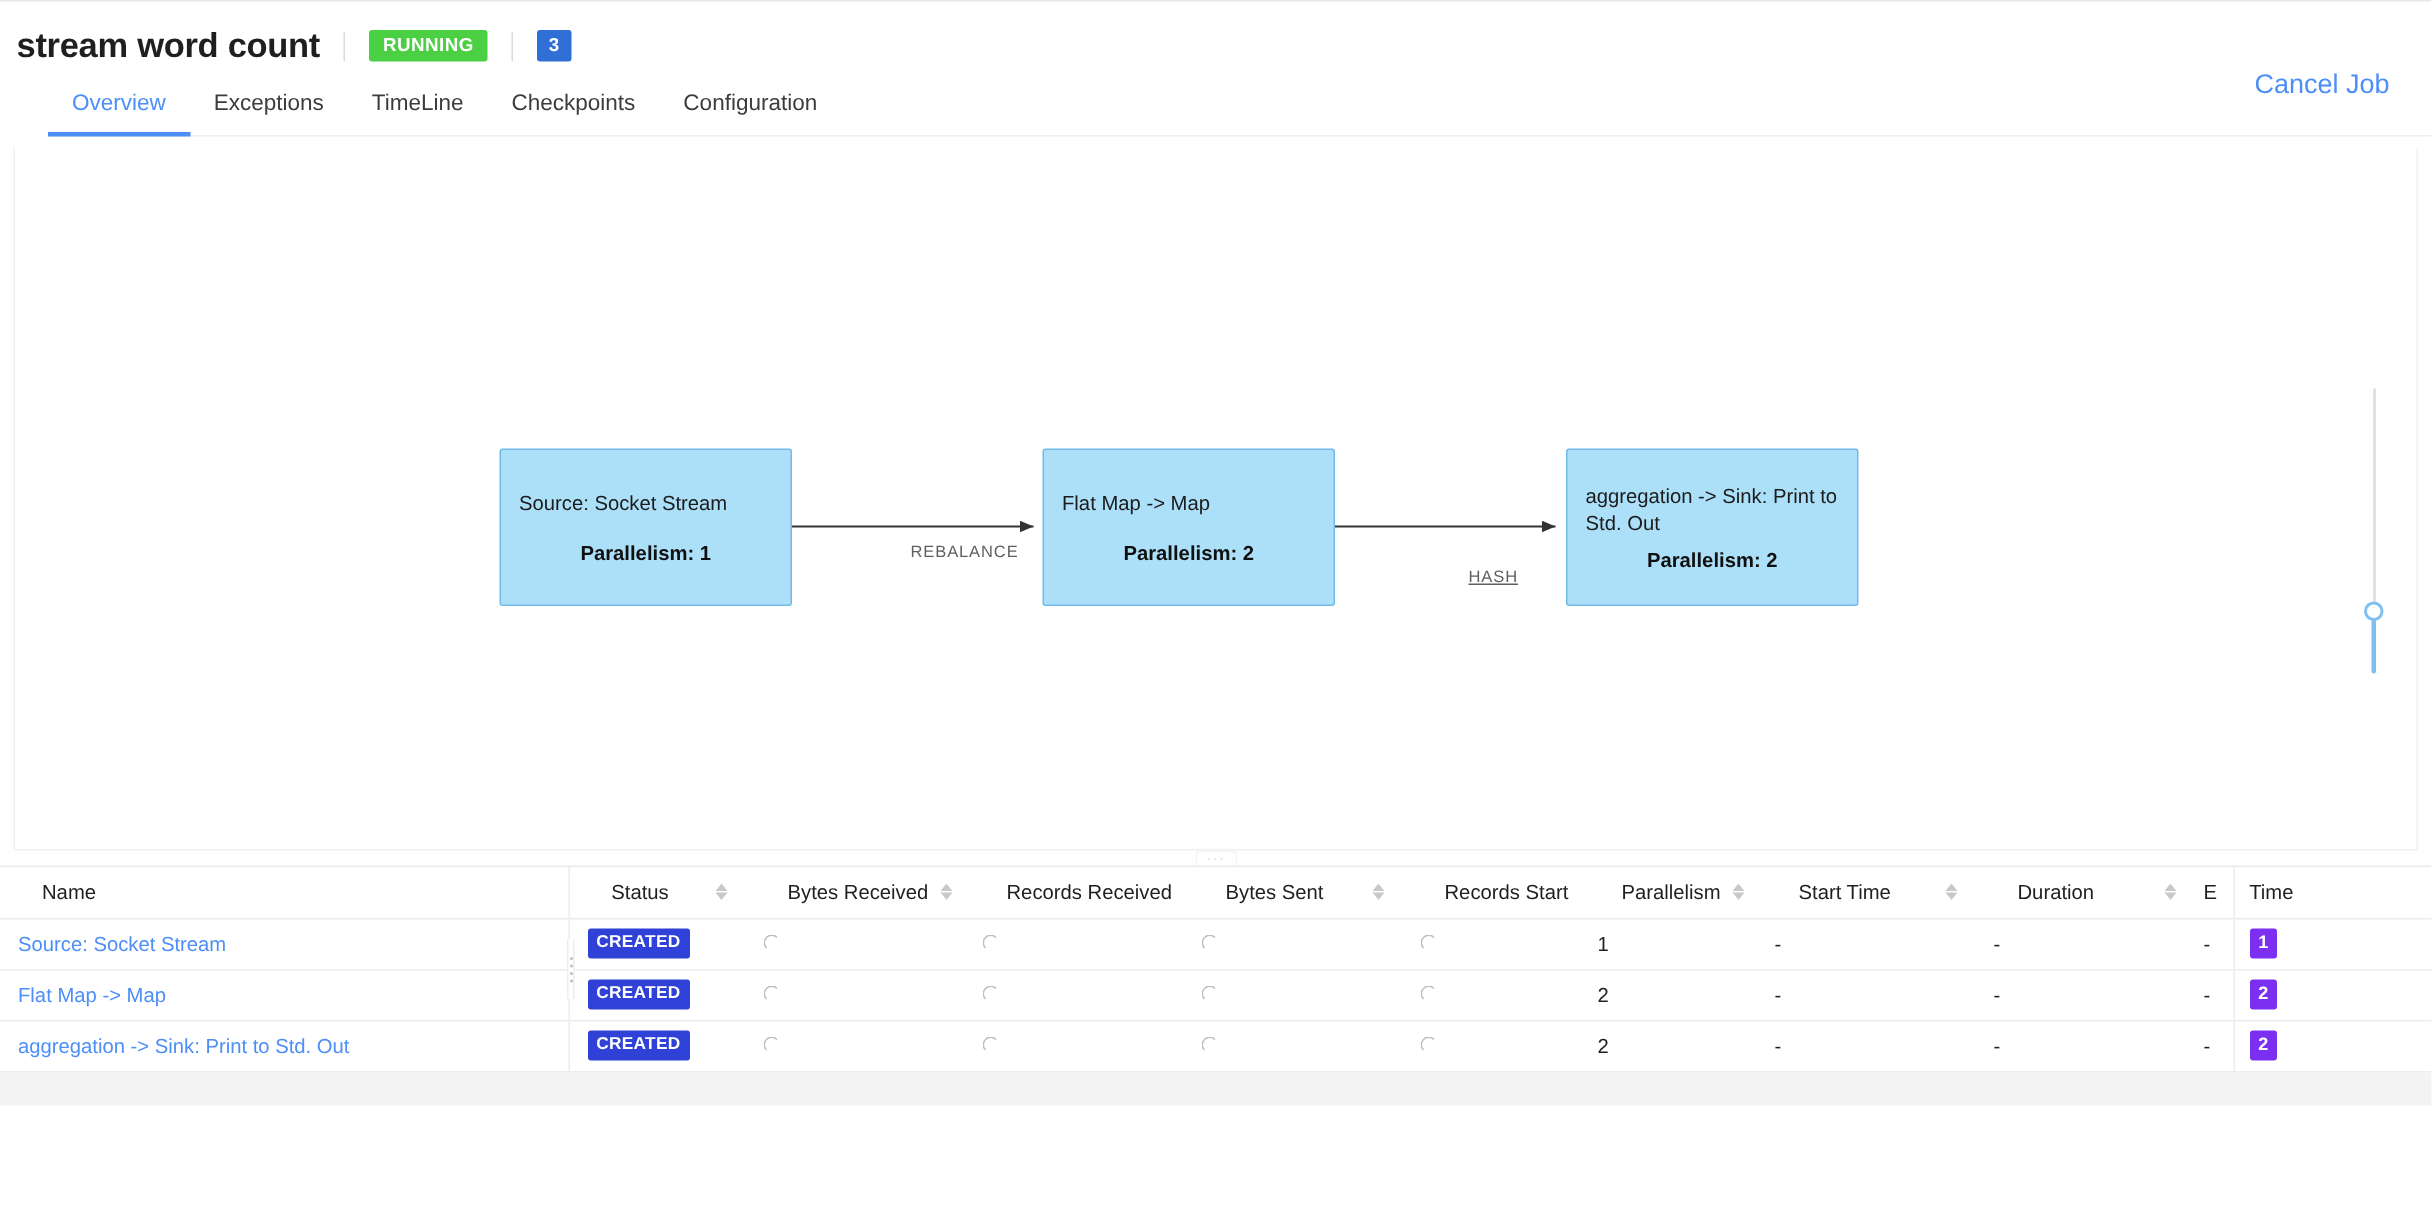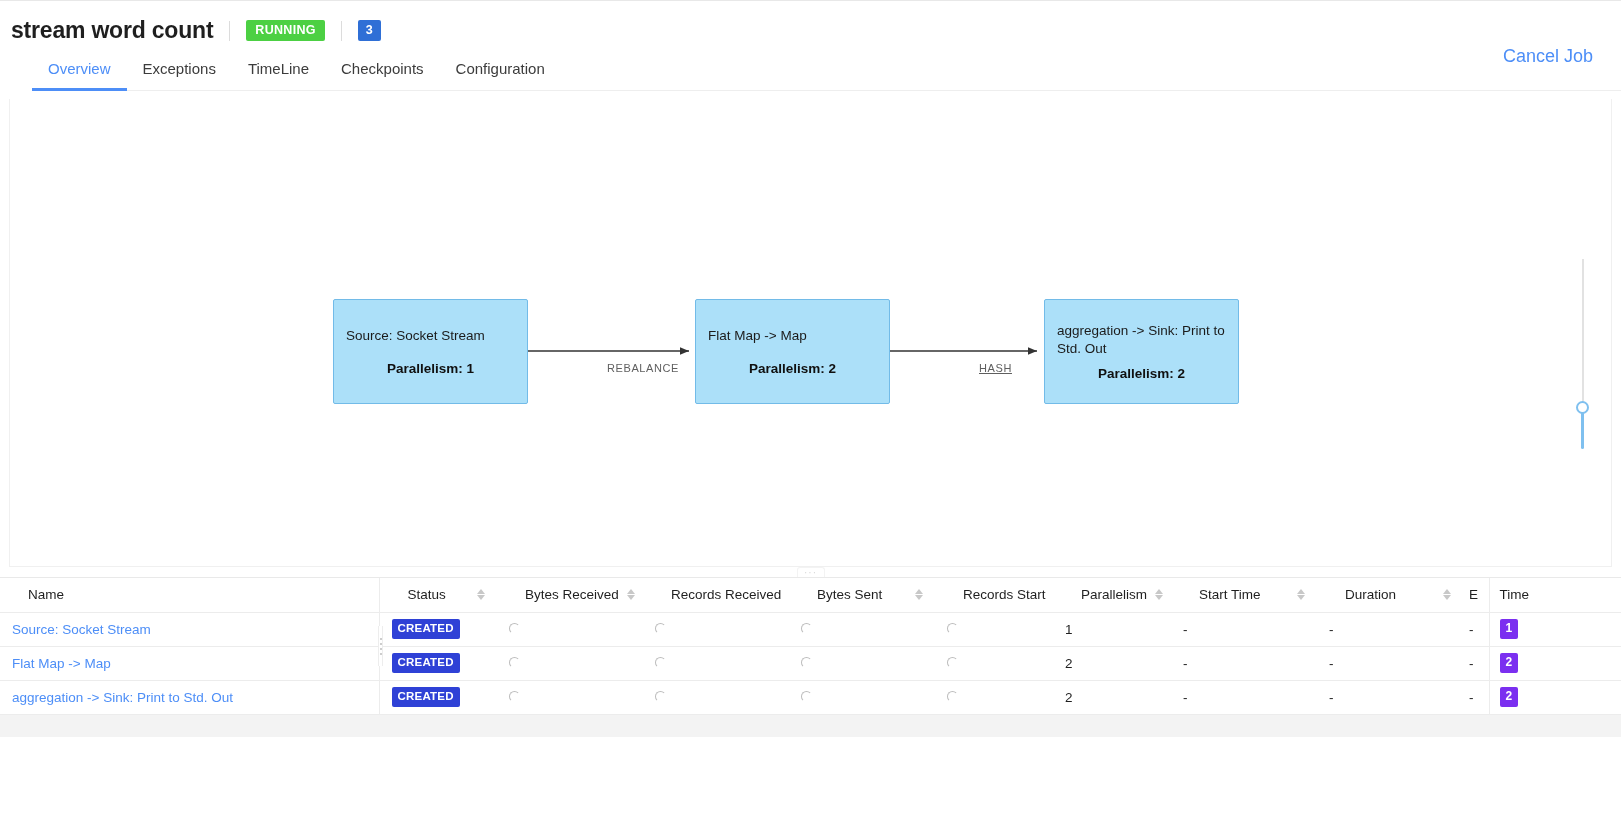--- a/index.html
+++ b/index.html
@@ -211,21 +211,21 @@
     <div class="node-title">Flat Map -&gt; Map</div>
     <div class="node-par">Parallelism: 2</div>
   </div>
 
   <div class="node" style="left:1034px; top:200px; width:195px; height:105px;">
     <div class="node-title">aggregation -&gt; Sink: Print to Std. Out</div>
     <div class="node-par" style="margin-top:9px;">Parallelism: 2</div>
   </div>
 
   <div class="edge-label" style="left:571px; top:263px;">REBALANCE</div>
-  <div class="edge-label" style="left:943px; top:263px;text-decoration:underline;">HASH</div>
+  <div class="edge-label" style="left:943px; top:280px;text-decoration:underline;">HASH</div>
 
   <div class="zoom-slider">
     <div class="zoom-track"></div>
     <div class="zoom-fill"></div>
     <div class="zoom-knob"></div>
   </div>
 </div>
 
 <div class="drag-strip">
   <div class="drag-dots">···</div>

